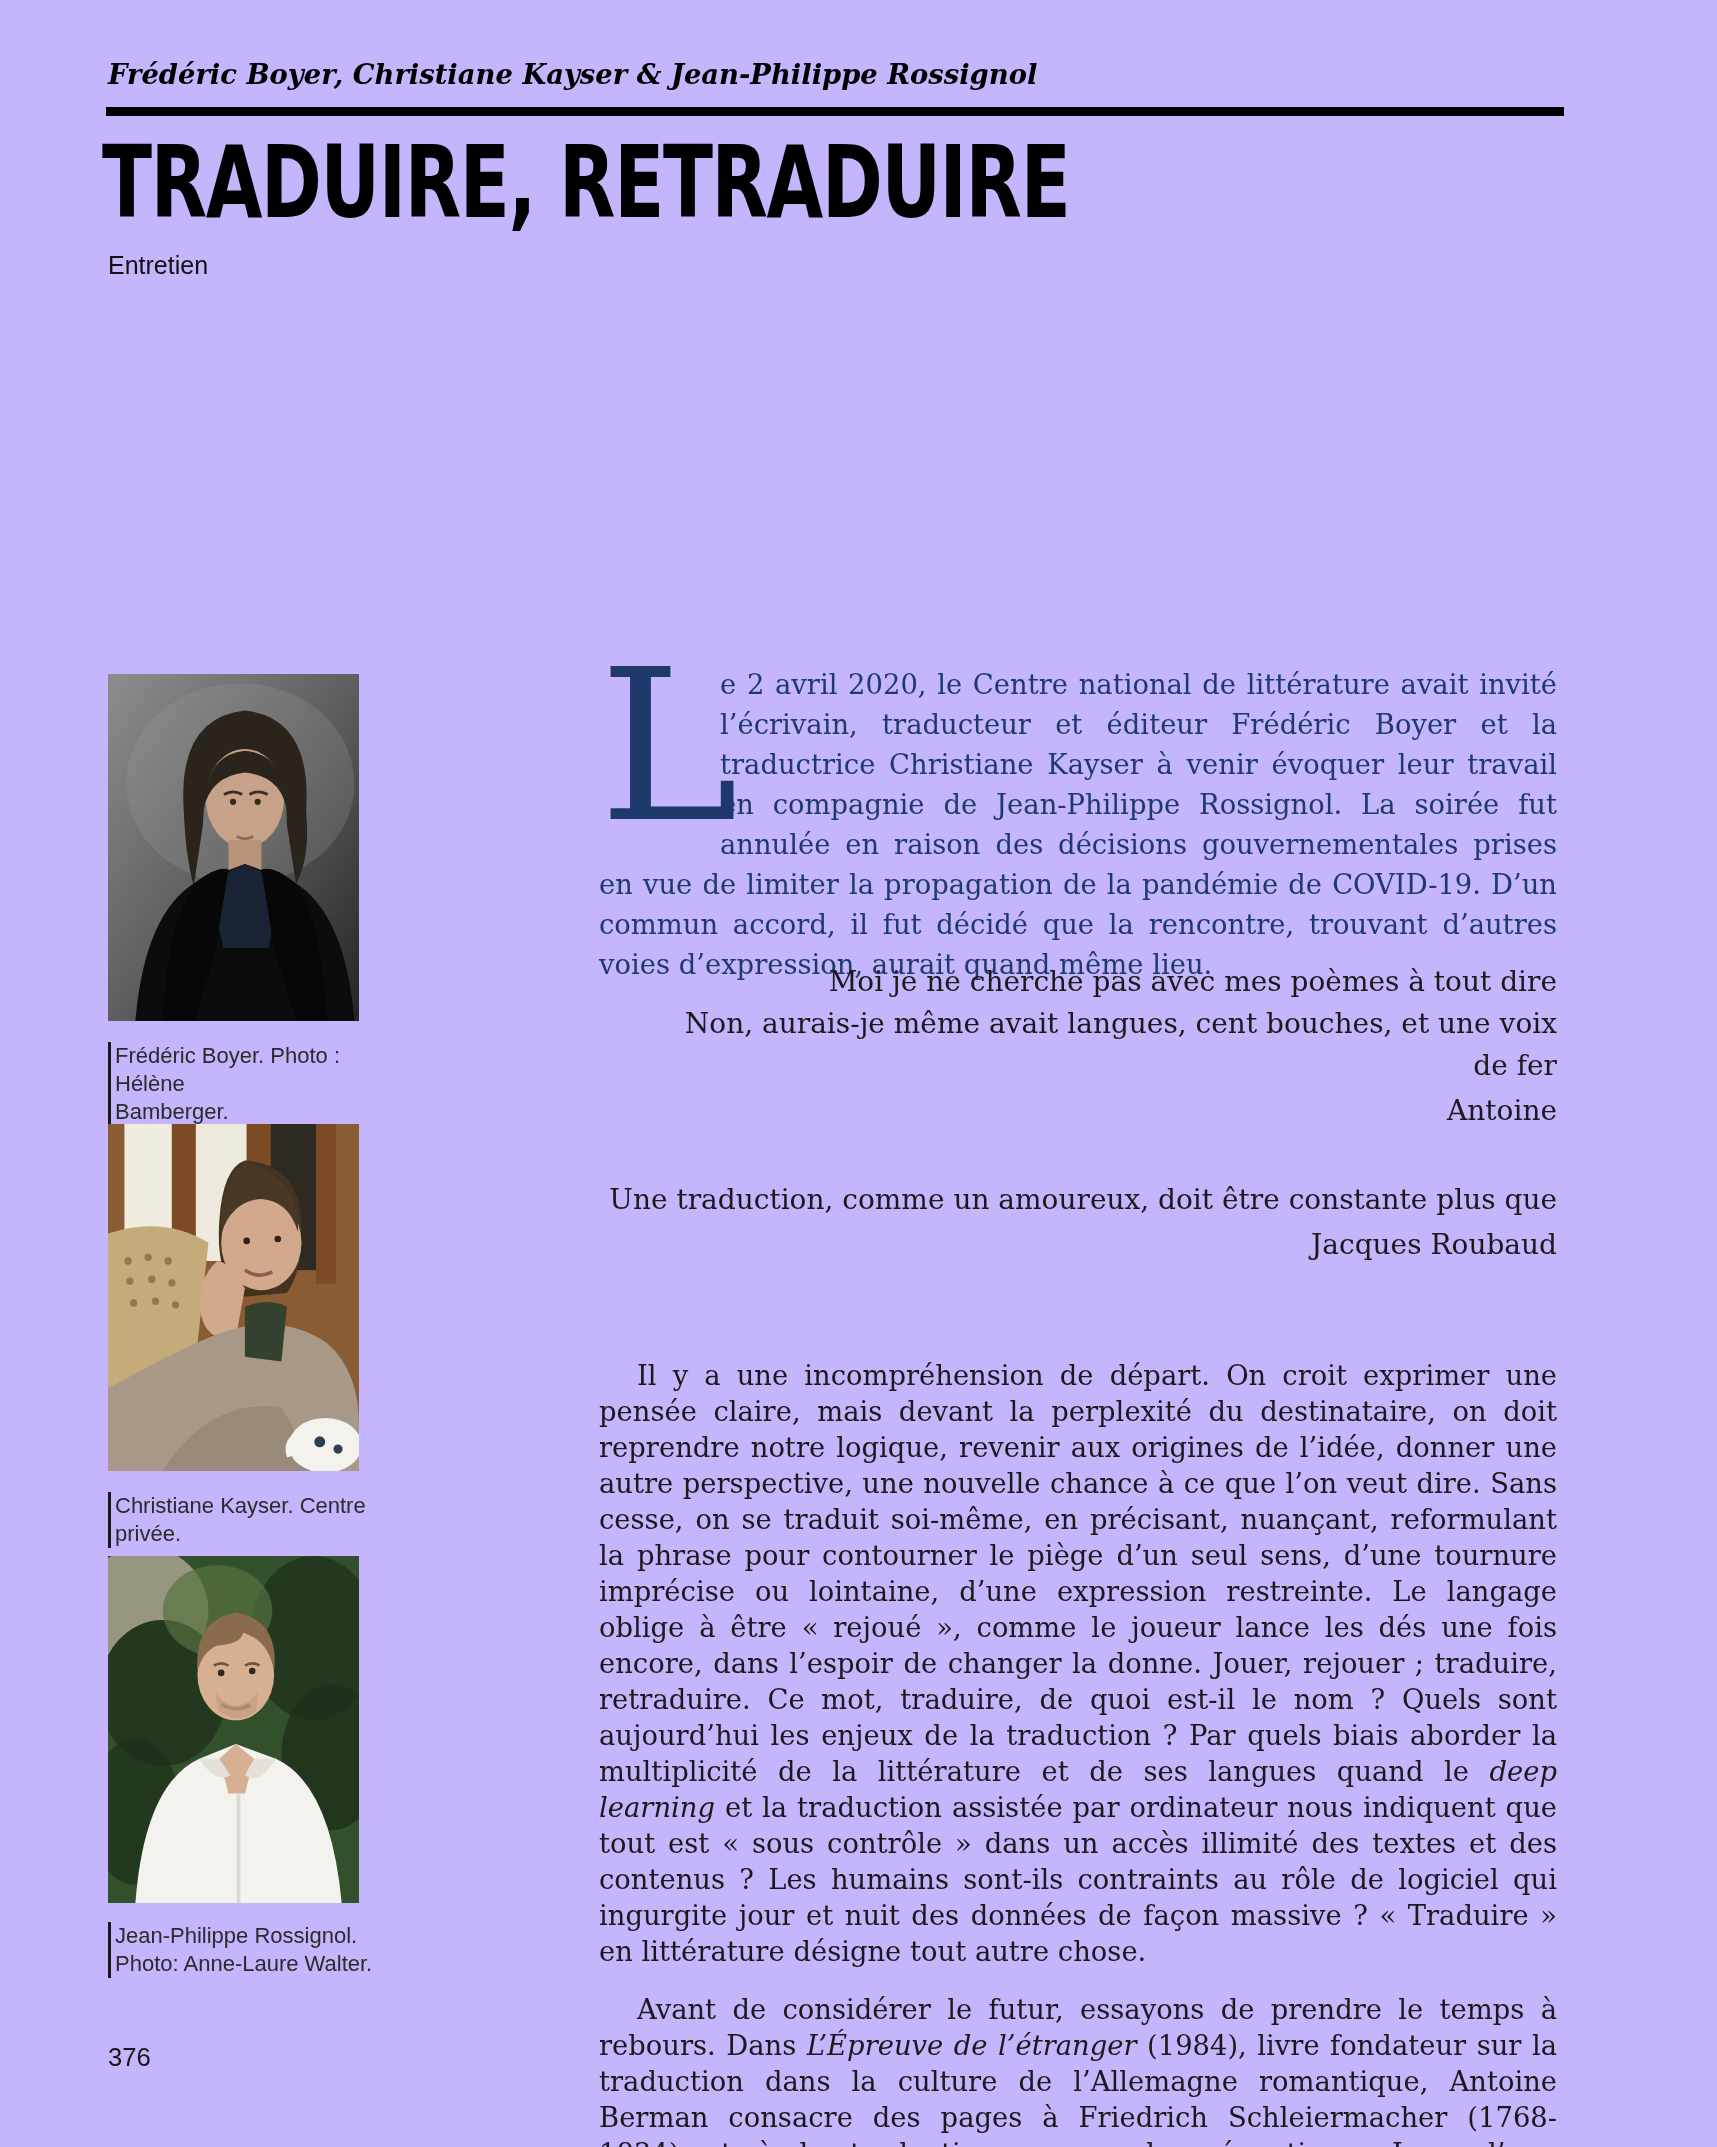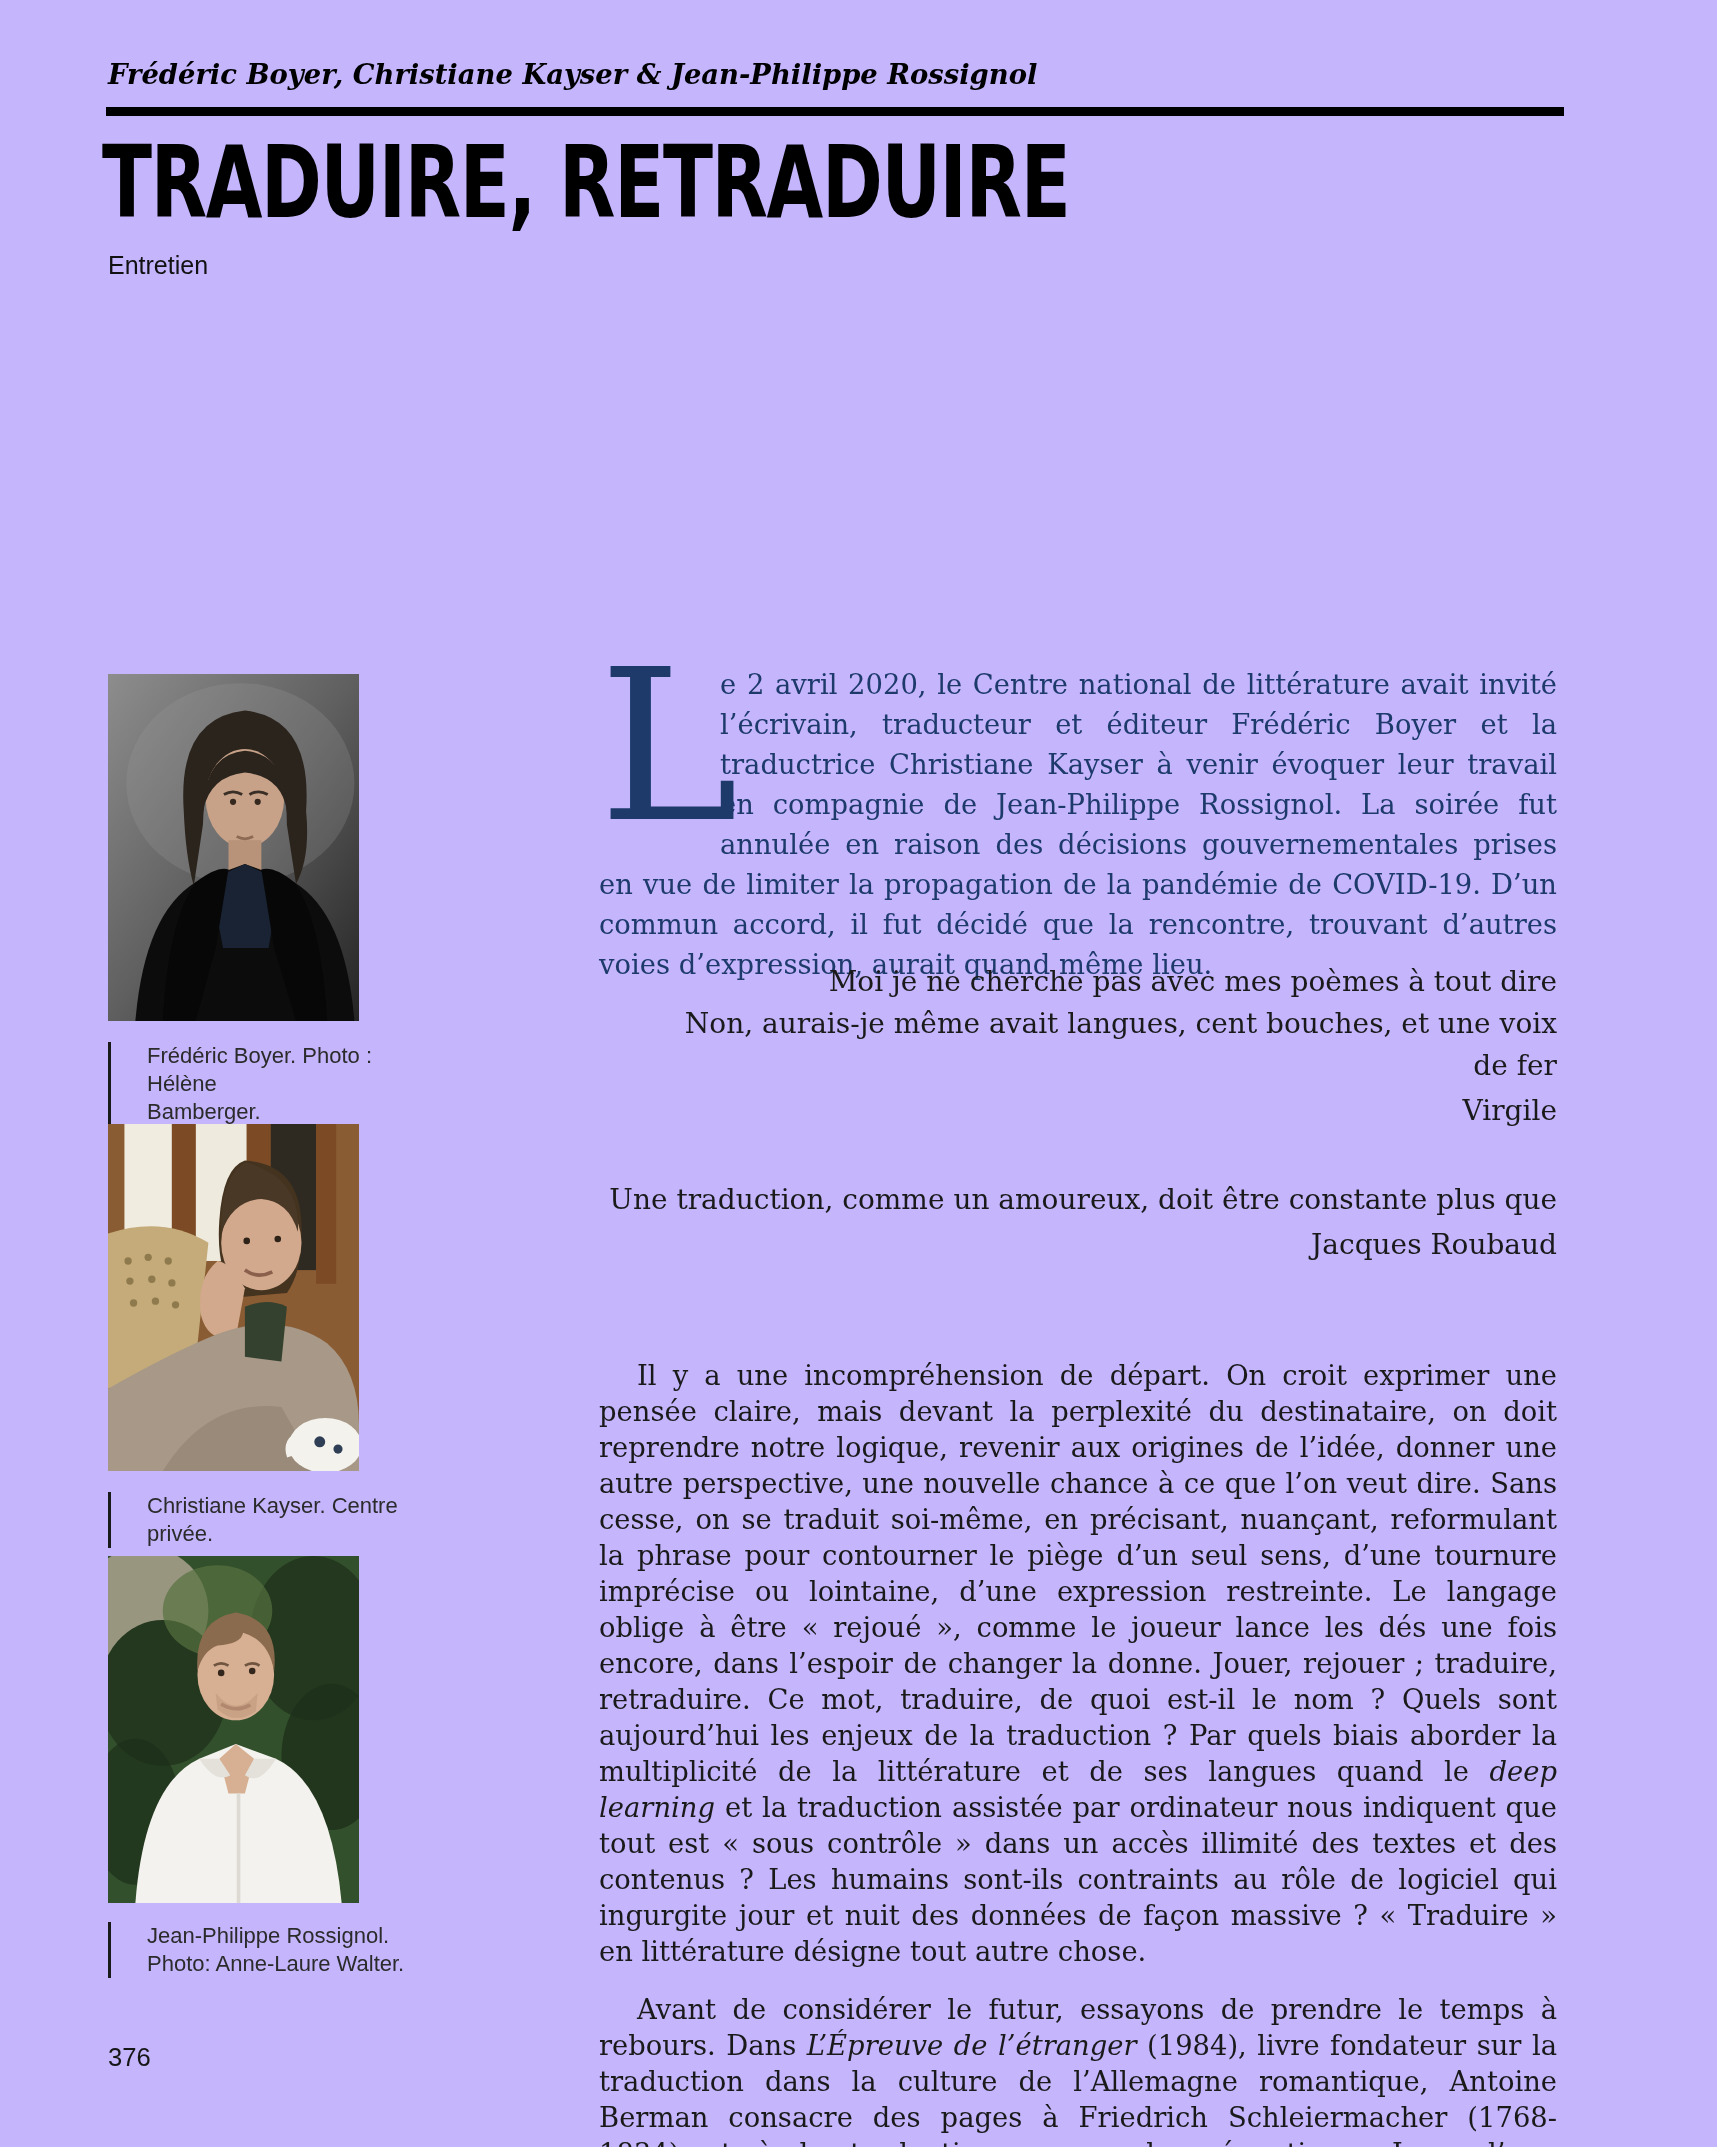--- a/index.html
+++ b/index.html
@@ -14,21 +14,21 @@
          font-weight:700;font-size:99px;line-height:1;letter-spacing:-1.8px;color:#000;
          white-space:nowrap;transform:scaleX(.74);transform-origin:0 0;}
   .subtitle{position:absolute;left:108px;top:253px;font-family:"Liberation Sans",sans-serif;
             font-size:25px;line-height:1;color:#111;}
 
   
   .photo{position:absolute;left:108px;width:251px;height:347px;}
   .photo svg{display:block;width:100%;height:100%;}
   #photo1{top:674px;} #photo2{top:1124px;} #photo3{top:1556px;}
   .caption{position:absolute;left:108px;width:274px;border-left:3.7px solid #1a1a1a;
-           padding-left:36px;font-family:"Liberation Sans",sans-serif;font-size:22px;
+           padding-left:4px;font-family:"Liberation Sans",sans-serif;font-size:22px;
            line-height:28px;color:#2b2b2b;}
   #cap1{top:1042px;} #cap2{top:1492px;} #cap3{top:1922px;}
   .pagenum{position:absolute;left:108px;top:2045px;font-family:"Liberation Sans",sans-serif;
            font-size:25.6px;line-height:1;color:#161616;}
 
   
   .col{position:absolute;left:599px;width:958px;}
   #intro{top:665px;color:#1d3a6b;font-size:27.4px;line-height:40px;text-align:justify;}
   .dropcap{float:left;width:121px;height:183px;font-size:210px;line-height:164px;
            color:#1d3a6b;font-family:"DejaVu Serif",serif;}
@@ -155,21 +155,21 @@
   <div class="pagenum">376</div>
 
   <div class="col" id="intro">
     <span class="dropcap">L</span><span>e 2 avril 2020, le Centre national de littérature avait invité l’écrivain, traducteur et éditeur Frédéric Boyer et la traductrice Christiane Kayser à venir évoquer leur travail en compagnie de Jean-Philippe Rossignol. La soirée fut annulée en raison des décisions gouvernementales prises en vue de limiter la propagation de la pandémie de COVID-19. D’un commun accord, il fut décidé que la rencontre, trouvant d’autres voies d’expression, aurait quand même lieu.</span>
   </div>
 
   <div class="col epigraph" id="ep1">
     <div class="ep-line">Moi je ne cherche pas avec mes poèmes à tout dire</div>
     <div class="ep-line">Non, aurais-je même avait langues, cent bouches, et une voix</div>
     <div class="ep-line">de fer</div>
-    <div class="ep-attr">Virgile</div>
+    <div class="ep-attr">Antoine</div>
   </div>
 
   <div class="col epigraph" id="ep2">
     <div class="ep-line">Une traduction, comme un amoureux, doit être constante plus que</div>
     <div class="ep-attr">Jacques Roubaud</div>
   </div>
 
   <div class="col" id="bodycol">
     <p><span>Il y a une incompréhension de départ. On croit exprimer une pensée claire, mais devant la perplexité du destinataire, on doit reprendre notre logique, revenir aux origines de l’idée, donner une autre perspective, une nouvelle chance à ce que l’on veut dire. Sans cesse, on se traduit soi-même, en précisant, nuançant, reformulant la phrase pour contourner le piège d’un seul sens, d’une tournure imprécise ou lointaine, d’une expression restreinte. Le langage oblige à être « rejoué », comme le joueur lance les dés une fois encore, dans l’espoir de changer la donne. Jouer, rejouer ; traduire, retraduire. Ce mot, traduire, de quoi est-il le nom ? Quels sont aujourd’hui les enjeux de la traduction ? Par quels biais aborder la multiplicité de la littérature et de ses langues quand le </span><i>deep learning</i><span> et la traduction assistée par ordinateur nous indiquent que tout est « sous contrôle » dans un accès illimité des textes et des contenus ? Les humains sont-ils contraints au rôle de logiciel qui ingurgite jour et nuit des données de façon massive ? « Traduire » en littérature désigne tout autre chose.</span></p>
     <p><span>Avant de considérer le futur, essayons de prendre le temps à rebours. Dans </span><i>L’Épreuve de l’étranger</i><span> (1984), livre fondateur sur la traduction dans la culture de l’Allemagne romantique, Antoine Berman consacre des pages à Friedrich Schleiermacher (1768-1834) et à la traduction comme herméneutique. Lors d’une conférence à l’Académie royale des</span></p>

